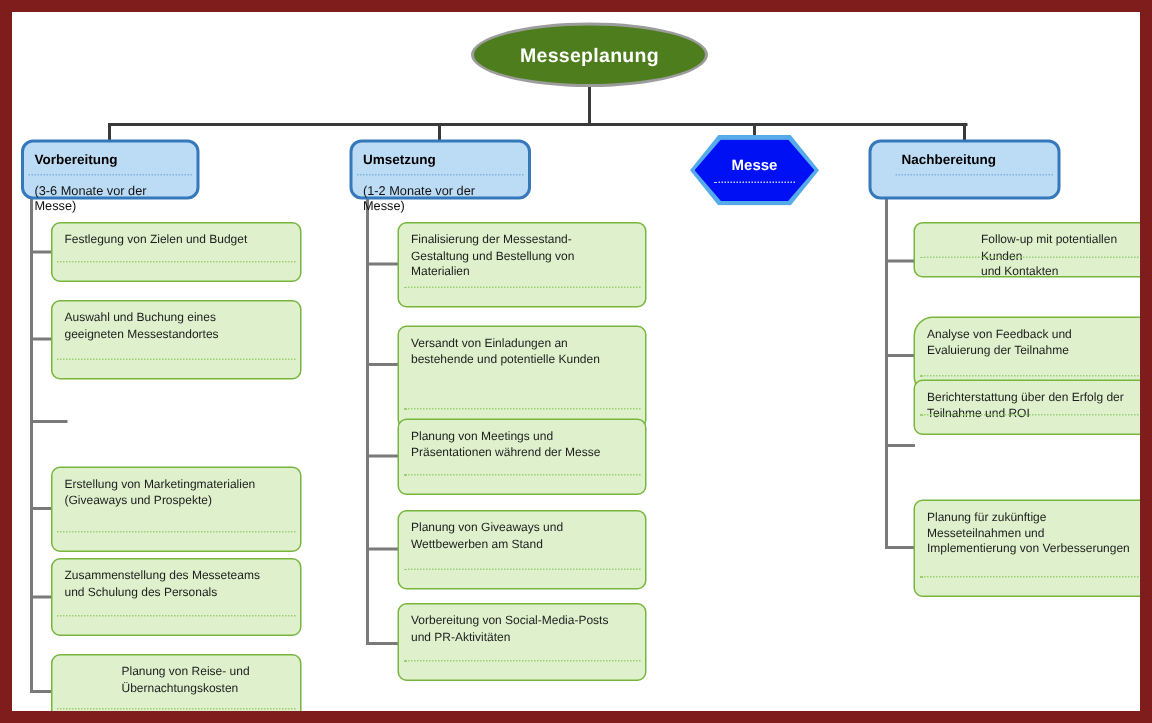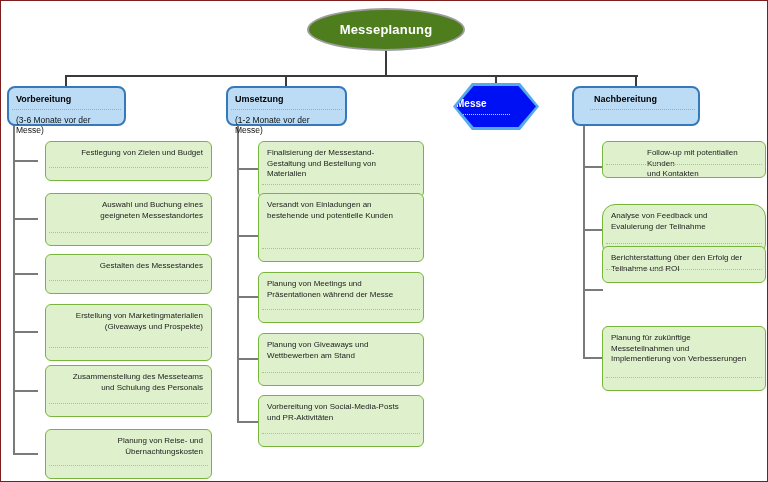--- a/index.html
+++ b/index.html
@@ -1,18 +1,18 @@
 <!DOCTYPE html>
 <html><head>
 <meta charset="utf-8">
 <style>
   html,body { margin:0; padding:0; background:#e8e8e8; }
   .canvas {
     position:relative; width:768px; height:482px;
-    background:#ffffff; border:1px solid #7f1d1d;
+    background:#ffffff; border:8px solid #7f1d1d;
     box-sizing:border-box; overflow:hidden;
     font-family:"Liberation Sans", sans-serif;
   }
   .node { position:absolute; box-sizing:border-box; }
 
   
   .root-ellipse {
     left:306px; top:7px; width:158px; height:43px;
     background:#4d7d1c; border:2px solid #9c9c9c; border-radius:50%;
     display:flex; align-items:center; justify-content:center;
@@ -33,44 +33,44 @@
 
   
   .hex-outer {
     left:452px; top:82px; width:86px; height:47px;
     background:#55abe9;
     clip-path:polygon(22% 0,78% 0,100% 50%,78% 100%,22% 100%,0 50%);
   }
   .hex-inner {
     position:absolute; inset:3px; background:#0010f5;
     clip-path:polygon(22% 0,78% 0,100% 50%,78% 100%,22% 100%,0 50%);
-    display:flex; flex-direction:column; align-items:flex-start; justify-content:center;
+    display:flex; flex-direction:column; align-items:center; justify-content:center;
   }
   .hex-label { color:#fff; font-weight:bold; font-size:10px; }
   .hex-sep { width:54px; border-top:1px dotted rgba(255,255,255,.8); margin-top:5px; }
 
   
   .leaf {
     background:#def1cc; border:1.5px solid #77b53c; border-radius:6px;
     padding:6px 8px 0 8px; font-size:8px; line-height:1.32; color:#1c1c1c;
   }
   .leaf::after {
     content:""; position:absolute; left:3px; right:3px; bottom:12px;
     border-top:1px dotted #9ccf72;
   }
   .leaf-label { white-space:pre-line; }
 
   
-  .v1,.v2,.v3,.v4,.v5,.v6 { left:44px;  width:167px;text-align:right; }
+  .v1,.v2,.v3,.v4,.v5,.v6 { left:26px;  width:167px; }
   .u1,.u2,.u3,.u4,.u5     { left:257px; width:166px; }
   .n1,.n2,.n3,.n4         { left:601px; width:164px; }
   .v1 { top:140px; height:40px; } .v2 { top:192px; height:53px; }
   .v3 { top:253px; height:40px; } .v4 { top:303px; height:57px; }
   .v5 { top:364px; height:52px; } .v6 { top:428px; height:50px;padding-left:46px; }
-  .u1 { top:140px; height:57px; } .u2 { top:192px; height:69px; }
+  .u1 { top:140px; height:57px; } .u2 { top:209px; height:69px; }
   .u3 { top:271px; height:51px; } .u4 { top:332px; height:53px; }
   .u5 { top:394px; height:52px; }
   .n1 { top:140px; height:37px;padding-left:44px; } .n2 { top:203px; height:53px;border-radius:13px; }
   .n3 { top:245px; height:37px; } .n4 { top:325px; height:65px; }
 
   
   .line  { position:absolute; background:#3a3a3a; }
   .gline { position:absolute; background:#7a7a7a; }
   .c-root-drop { left:384px; top:49px; width:2px; height:27px; }
   .c-bus       { left:64px;  top:74px; width:573px; height:2px; }
@@ -151,23 +151,20 @@
     <div class="branch-sep"></div>
   </div>
 
   <div class="node leaf v1">
     <div class="leaf-label">Festlegung von Zielen und Budget</div>
   </div>
   <div class="node leaf v2">
     <div class="leaf-label">Auswahl und Buchung eines
 geeigneten Messestandortes</div>
   </div>
-  <div class="node leaf v3">
-    <div class="leaf-label">Gestalten des Messestandes</div>
-  </div>
   <div class="node leaf v4">
     <div class="leaf-label">Erstellung von Marketingmaterialien
 (Giveaways und Prospekte)</div>
   </div>
   <div class="node leaf v5">
     <div class="leaf-label">Zusammenstellung des Messeteams
 und Schulung des Personals</div>
   </div>
   <div class="node leaf v6">
     <div class="leaf-label">Planung von Reise- und

